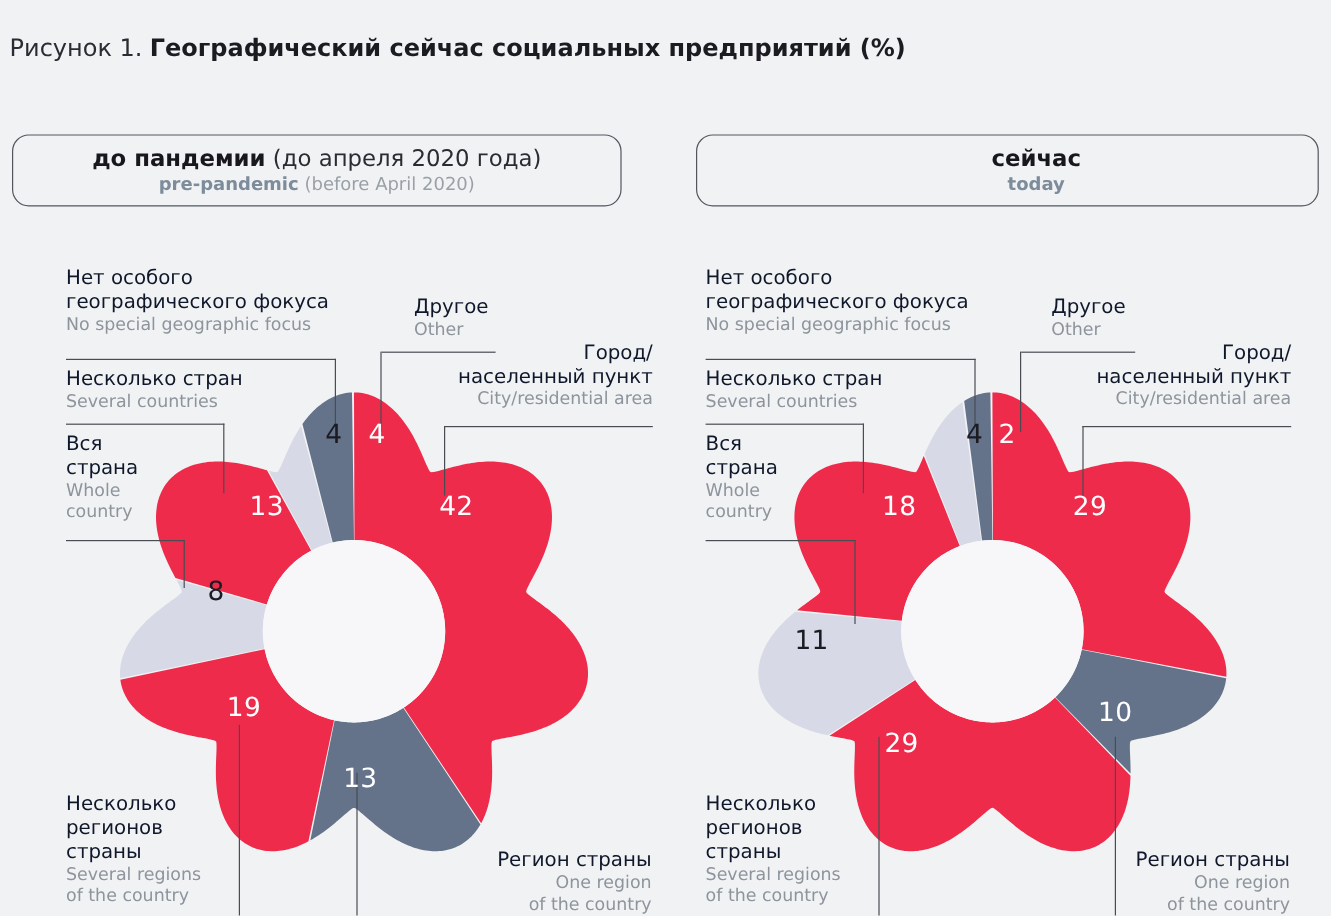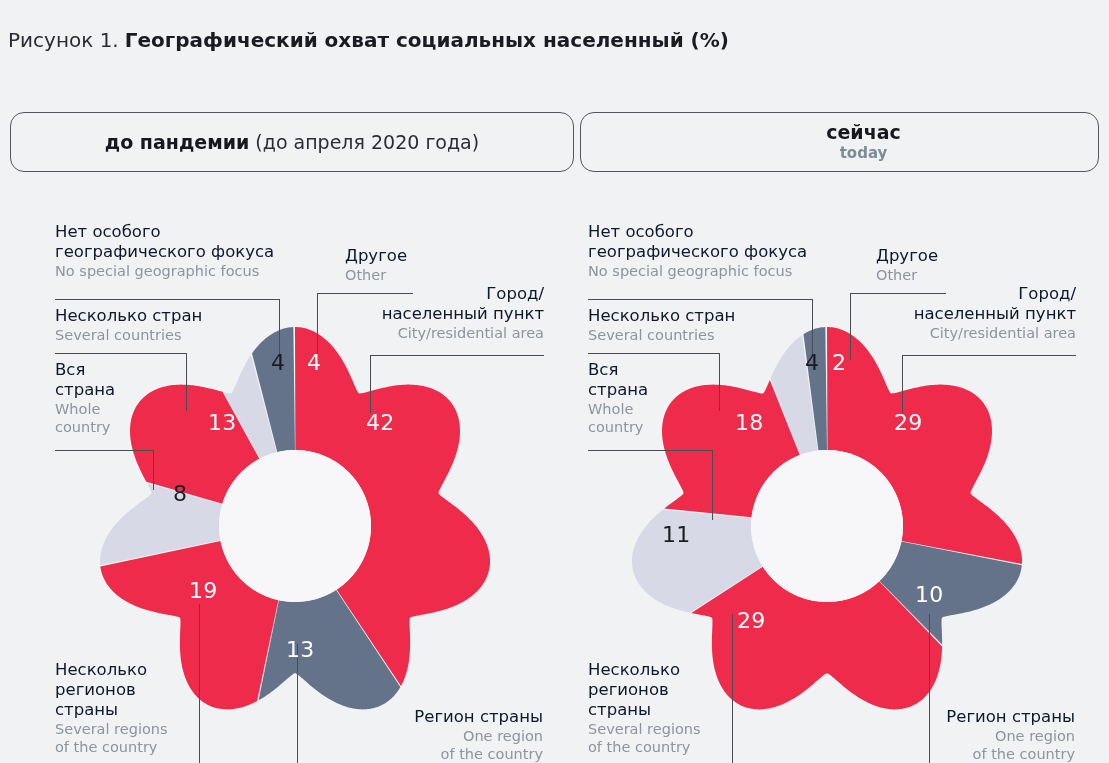--- a/index.html
+++ b/index.html
@@ -23,21 +23,21 @@
   #title-en .t-en-num{display:inline-block;width:85px;}
 
   
   .panel-head{
     position:absolute;top:90px;height:60px;
     border:1.5px solid #53565e;border-radius:14px;
     background:#f1f2f4;
     display:flex;flex-direction:column;align-items:center;justify-content:center;
     box-sizing:border-box;
   }
-  #panel-head-left{left:10px;width:564px;}
+  #panel-head-left{left:10px;width:508px;}
   #panel-head-right{left:580px;width:519px;padding-left:48px;}
   .ph-ru{font-size:19px;line-height:23px;color:#2b2b33;font-weight:400;}
   .ph-ru b{font-weight:700;color:#17171d;}
   .ph-en{font-size:15px;line-height:19px;color:#9aa0a8;font-weight:400;}
   .ph-en b{font-weight:700;color:#7d8c9b;}
 
   
   .chart-wrap{position:absolute;top:0;left:0;width:1109px;height:763px;pointer-events:none;}
   svg{display:block;}
 
@@ -59,28 +59,32 @@
   .val.dark{color:#1b1b22;}
 </style>
 </head>
 <body>
 
 <div class="root">
 
   <div id="title-block">
     <div class="t-row">
       <span class="t-ru-num">Рисунок 1.</span>
-      <span class="t-ru-main">Географический охват социальных населенный (%)</span>
+      <span class="t-ru-main">Географический сейчас социальных предприятий (%)</span>
     </div>
   </div>
 
   <div class="panel-head" id="panel-head-left">
     <div class="ph-ru">
       <b>до пандемии</b>
       <span>(до апреля 2020 года)</span>
+    </div>
+    <div class="ph-en">
+      <b>pre-pandemic</b>
+      <span>(before April 2020)</span>
     </div>
   </div>
 
   <div class="panel-head" id="panel-head-right">
     <div class="ph-ru">
       <b>сейчас</b>
       <span></span>
     </div>
     <div class="ph-en">
       <b>today</b>

